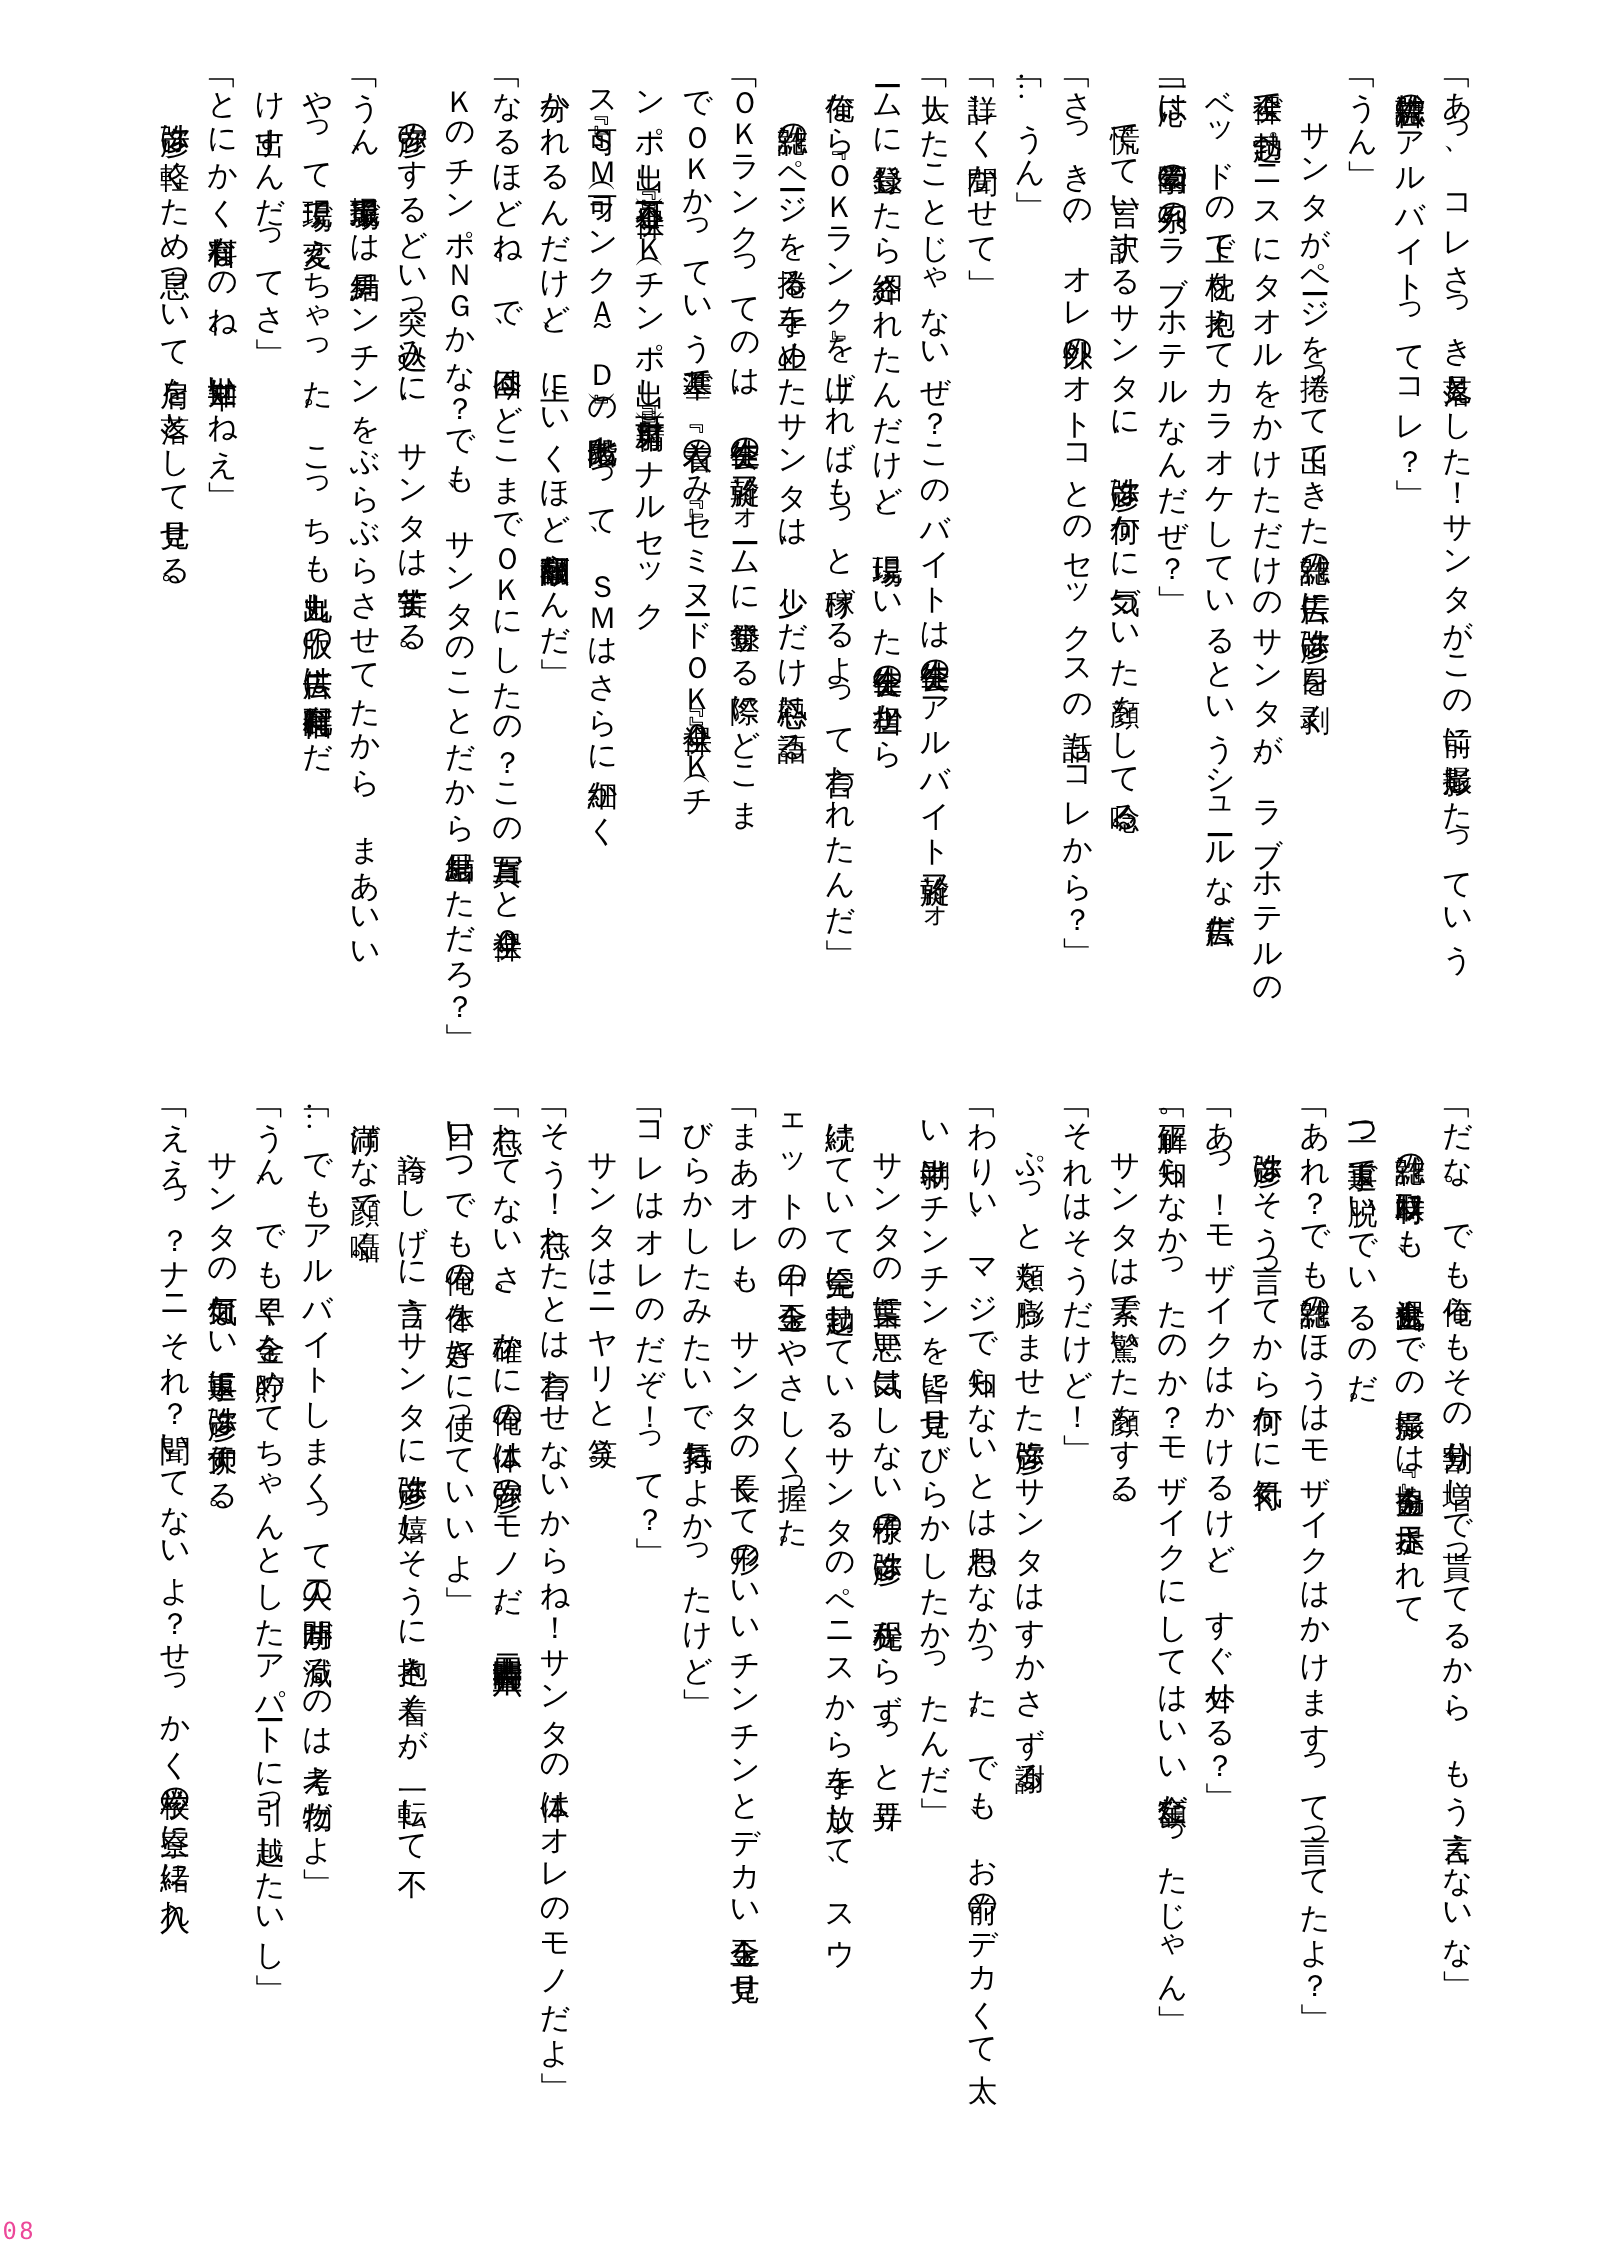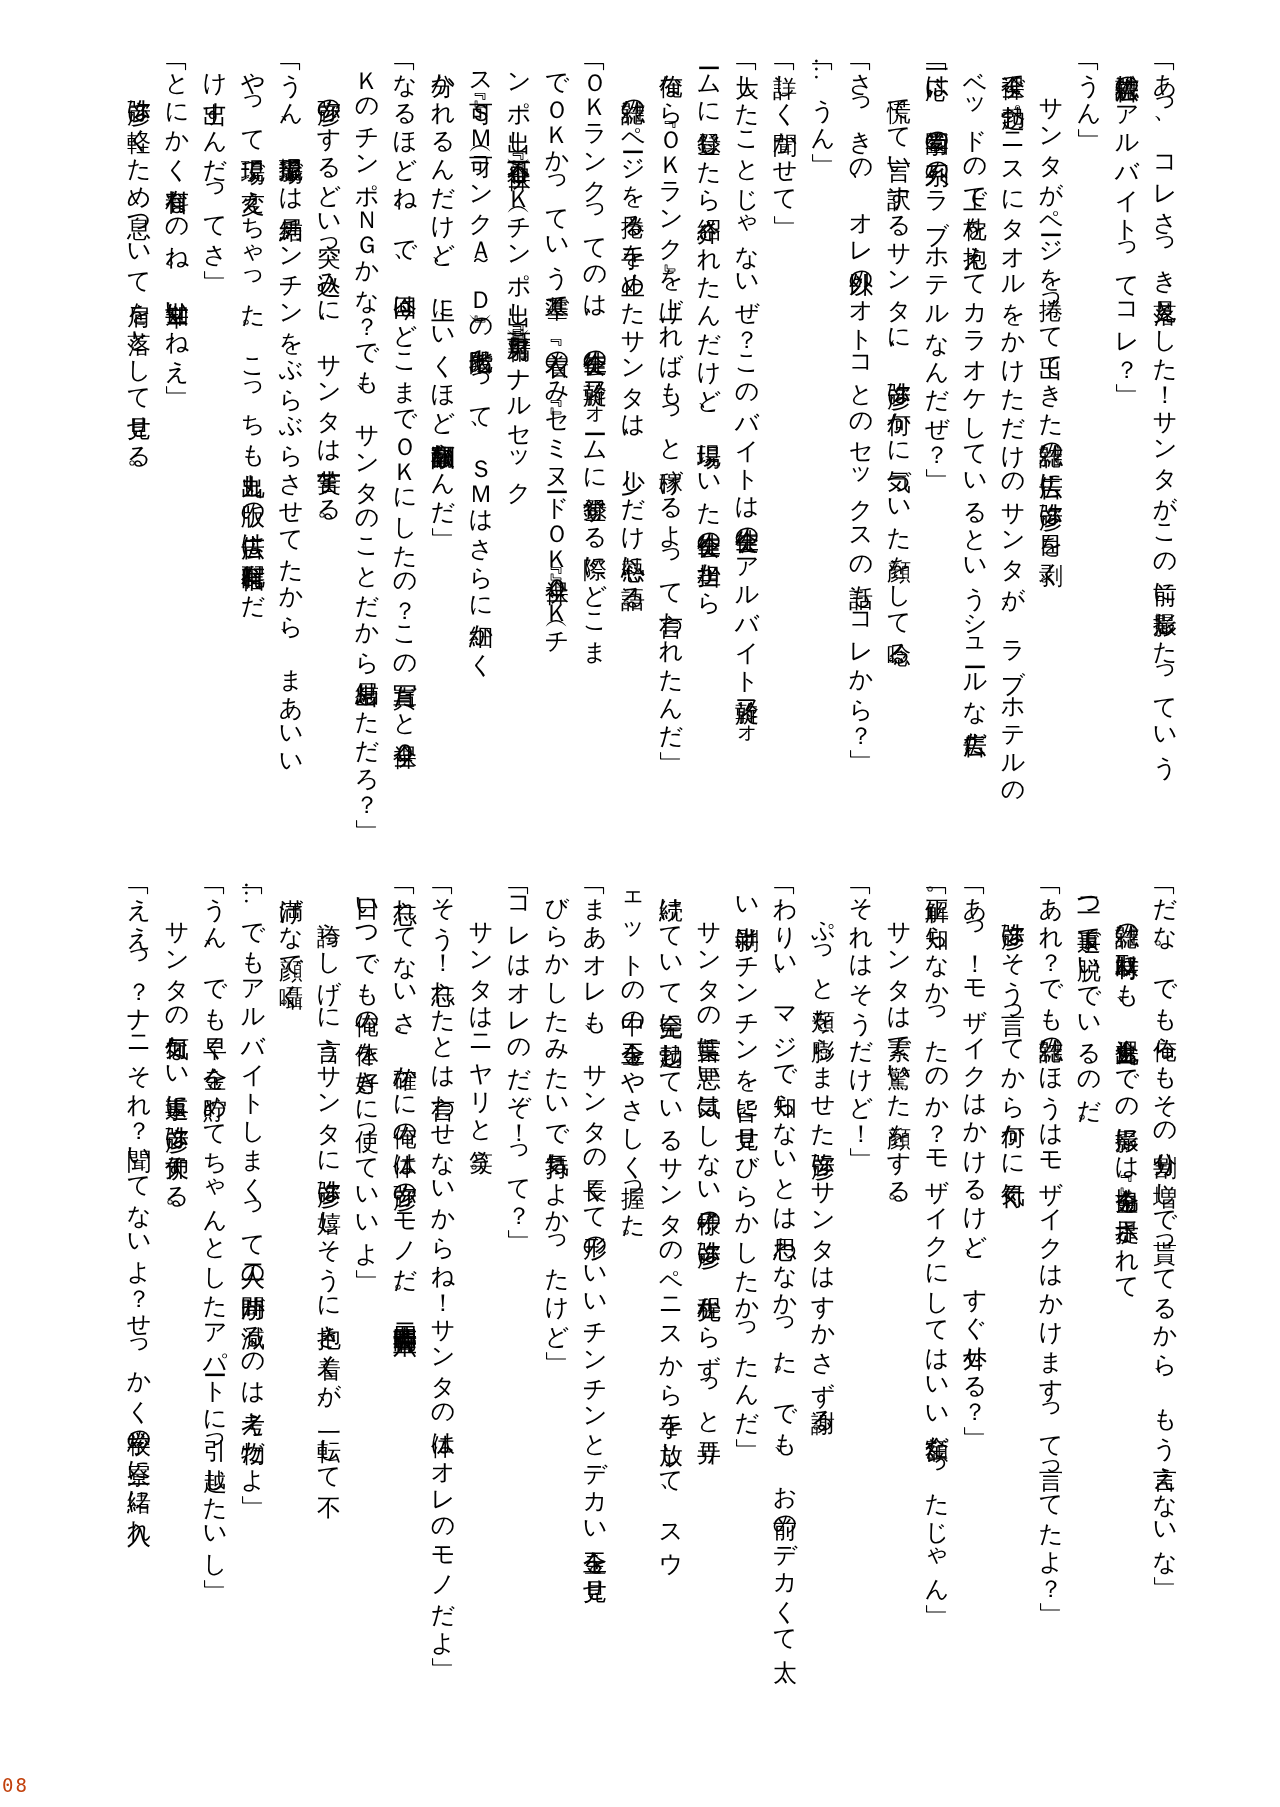--- a/index.html
+++ b/index.html
@@ -26,21 +26,21 @@
   }
   .vblock-upper { top: 56px;  height: 760px; }
   .vblock-lower { top: 880px; height: 765px; }
   .page-number {
     position: absolute;
     left: 2px;
     top: 1774px;
     font-family: "DejaVu Sans Mono", "Liberation Mono", monospace;
     font-size: 19px;
     letter-spacing: 2px;
-    color: #c2410c;
+    color: #ec4899;
   }
 </style>
 </head>
 <body>
 
 <div class="page">
   <div class="vblock vblock-upper">
       <div class="vline">「あっ、コレさっき見落とした！サンタがこの前に撮影したっていう</div>
       <div class="vline">雑誌広告のアルバイトってコレ？」</div>
       <div class="vline">「うん」</div>

